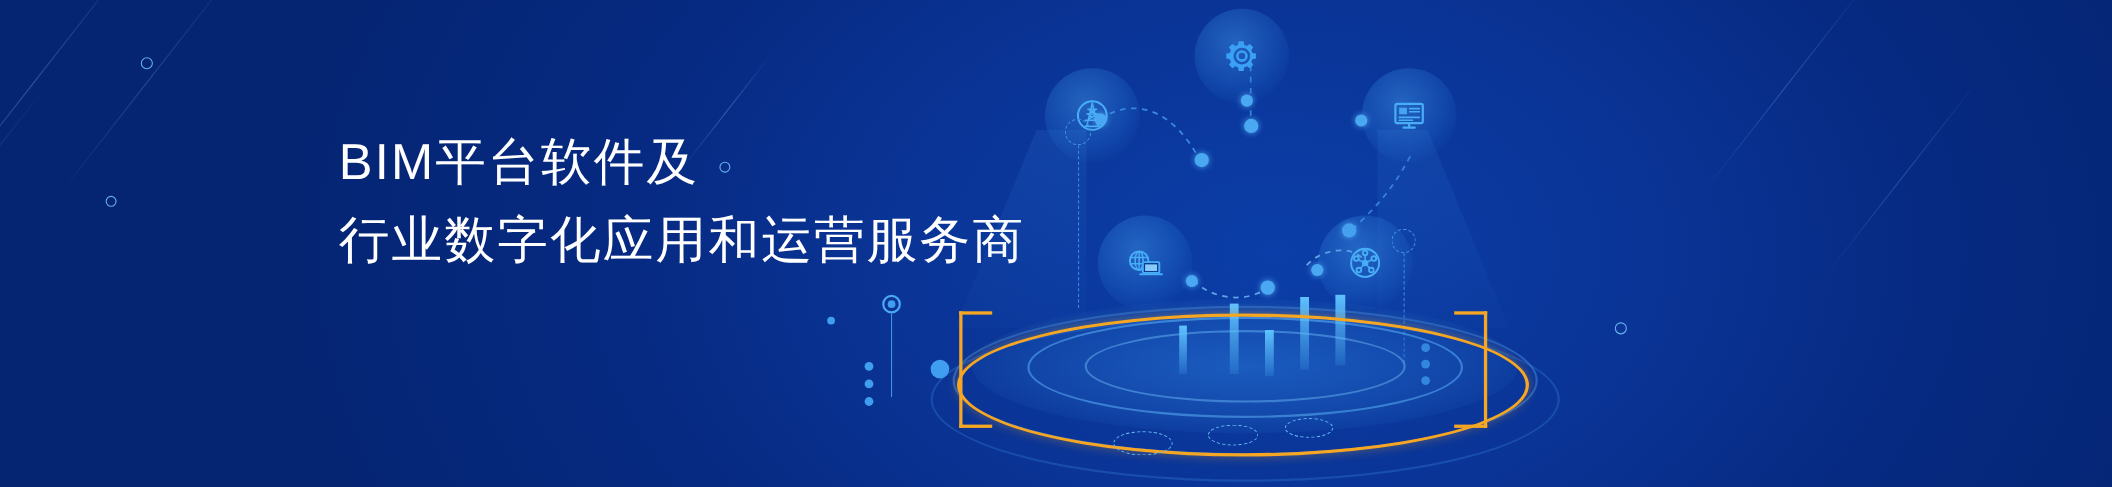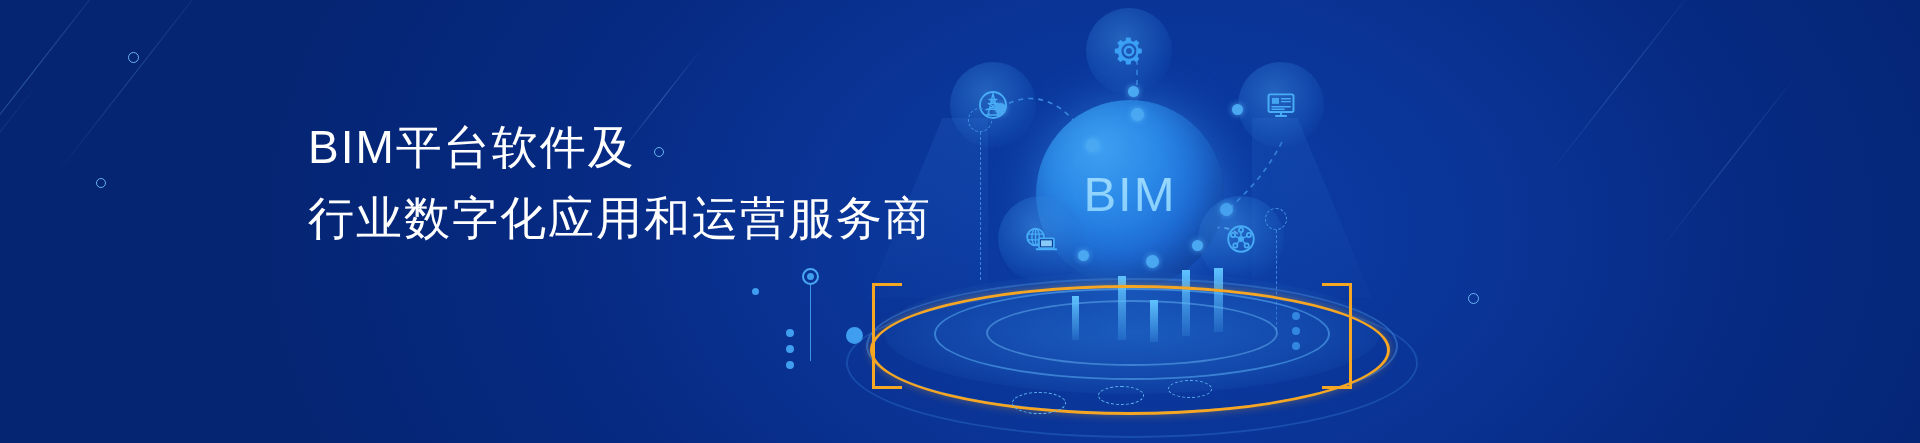--- a/index.html
+++ b/index.html
@@ -137,23 +137,20 @@
     <div class="light-beam" style="left:402px; top:118px; width:120px; height:180px; clip-path:polygon(0 0, 38% 0, 100% 100%, 0% 100%);"></div>
 
     <svg style="position:absolute; left:0; top:0; width:560px; height:443px; overflow:visible;">
       <path d="M150 108 C 186 86, 218 104, 240 144" fill="none" stroke="#3f93e4" stroke-width="1.6" stroke-dasharray="5 5" opacity="0.9"></path>
       <path d="M338 241 C 350 228, 374 222, 388 234" fill="none" stroke="#6fb6ef" stroke-width="1.6" stroke-dasharray="5 5" opacity="0.9"></path>
       <path d="M235 255 C 252 272, 282 276, 302 262" fill="none" stroke="#6fb6ef" stroke-width="1.6" stroke-dasharray="5 5" opacity="0.85"></path>
       <path d="M432 142 C 412 180, 392 196, 378 210" fill="none" stroke="#3f93e4" stroke-width="1.6" stroke-dasharray="5 5" opacity="0.8"></path>
       <path d="M287 50 C 287 70, 287 92, 287 112" fill="none" stroke="#3f93e4" stroke-width="1.6" stroke-dasharray="5 5" opacity="0.85"></path>
     </svg>
 
-    <div id="sphere">
-      <div id="sphere-label">BIM</div>
-    </div>
 
     <div class="bubble" style="left:236px; top:8px; width:86px; height:86px;">
       <svg width="34" height="34" viewBox="0 0 24 24">
         <path fill="#3aa0f5" d="M12 8.2a3.8 3.8 0 1 0 0 7.6 3.8 3.8 0 0 0 0-7.6zm0 5.9a2.1 2.1 0 1 1 0-4.2 2.1 2.1 0 0 1 0 4.2z"></path>
         <path fill="#3aa0f5" d="M21 13.6v-3.2l-2.3-.4a7 7 0 0 0-.7-1.7l1.3-1.9-2.2-2.2-1.9 1.3a7 7 0 0 0-1.7-.7L13.1 2.5H9.9l-.4 2.3a7 7 0 0 0-1.7.7L5.9 4.2 3.7 6.4l1.3 1.9a7 7 0 0 0-.7 1.7l-2.3.4v3.2l2.3.4c.16.6.4 1.17.7 1.7l-1.3 1.9 2.2 2.2 1.9-1.3c.53.3 1.1.54 1.7.7l.4 2.3h3.2l.4-2.3c.6-.16 1.17-.4 1.7-.7l1.9 1.3 2.2-2.2-1.3-1.9c.3-.53.54-1.1.7-1.7l2.3-.4zM12 17.4a5.4 5.4 0 1 1 0-10.8 5.4 5.4 0 0 1 0 10.8z"></path>
       </svg>
     </div>
     <div class="node-dot" style="left:278px; top:86px; width:11px; height:11px;"></div>
     <div class="node-dot" style="left:281px; top:108px; width:13px; height:13px;"></div>
 

